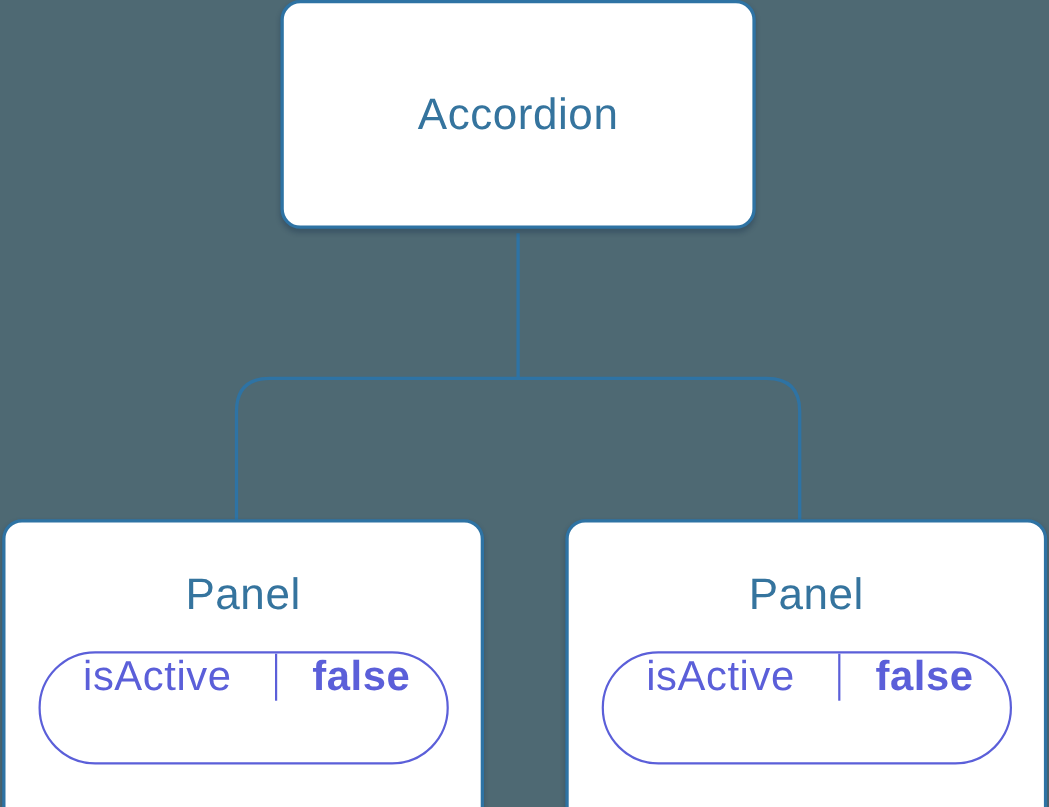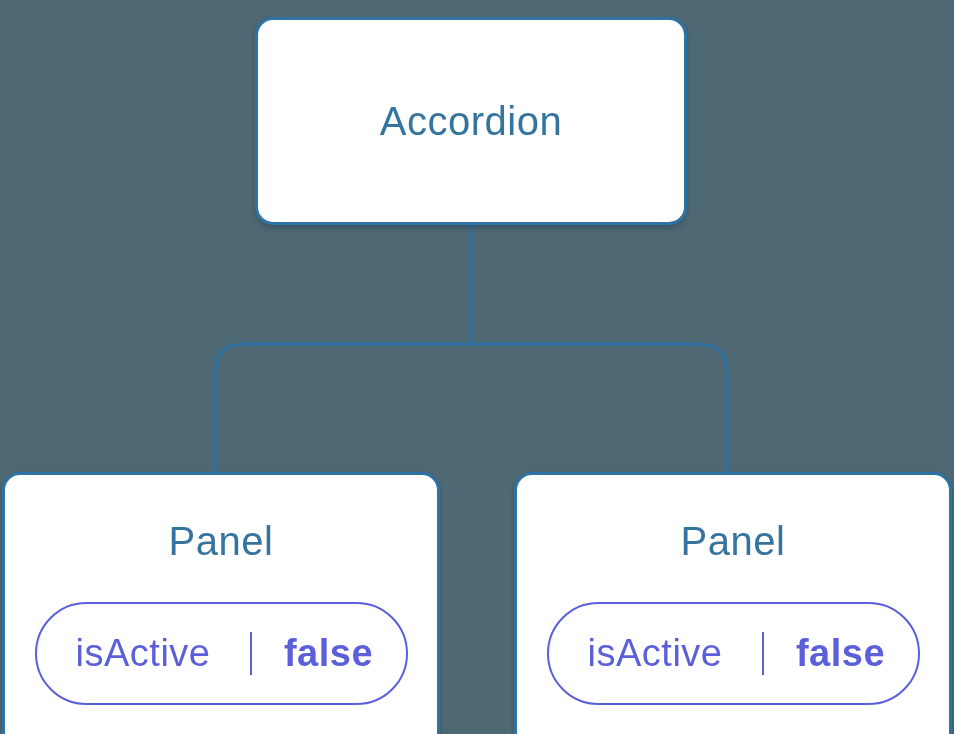--- a/index.html
+++ b/index.html
@@ -20,21 +20,21 @@
     pointer-events: none;
   }
   .node {
     position: absolute;
     background: #FFFFFF;
     border: 3px solid #2E73A4;
     border-radius: 18px;
     box-shadow: 0 3px 5px rgba(15, 40, 70, 0.30);
   }
   .node-root {
-    left: 255px; top: 17px;
+    left: 255px; top: 0;
     width: 432px; height: 208px;
     display: flex;
     align-items: center;
     justify-content: center;
   }
   .node-panel {
     width: 438px; height: 322px;
     top: 472px;
     display: flex;
     flex-direction: column;
@@ -46,26 +46,26 @@
   .node-title {
     color: #35749E;
     font-size: 40px;
     letter-spacing: 0.5px;
   }
   .node-panel .node-title {
     height: 48px;
     line-height: 48px;
   }
   .prop-pill {
-    margin-top: 37px;
+    margin-top: 27px;
     width: 373px; height: 103px;
     border: 2.5px solid #5B5FD9;
     border-radius: 52px;
     display: flex;
-    align-items: center;
+    align-items: flex-start;
     overflow: hidden;
     background: #FFFFFF;
   }
   .prop-name-cell {
     width: 215px;
     border-right: 2.5px solid #5B5FD9;
     display: flex;
     align-items: center;
     justify-content: center;
   }

